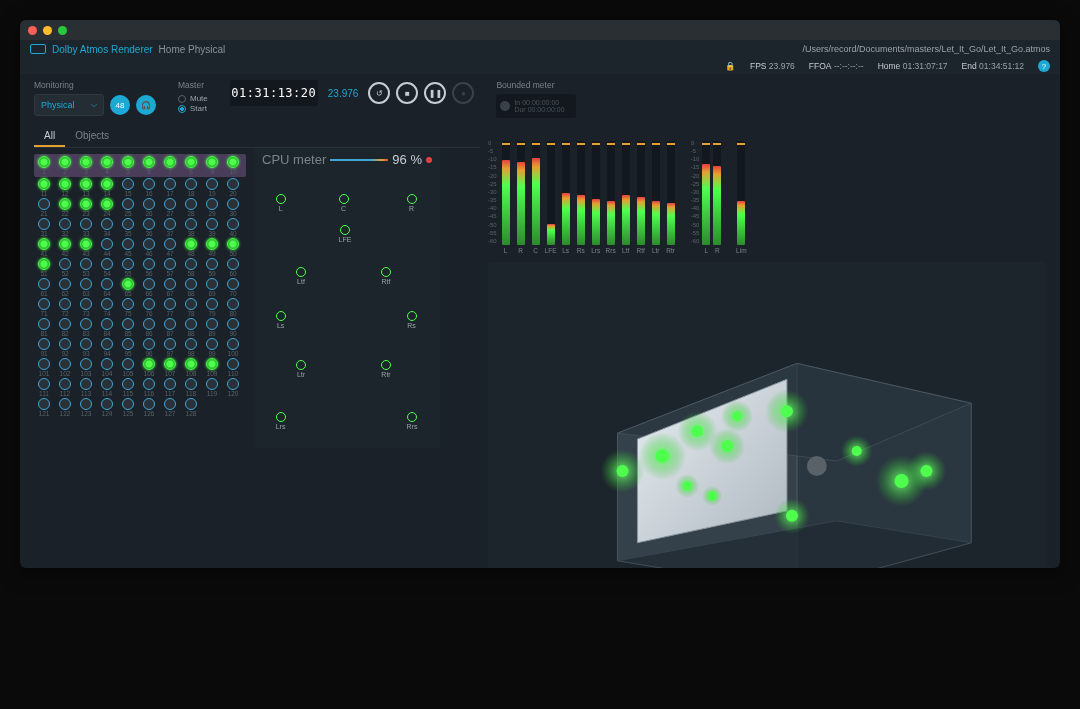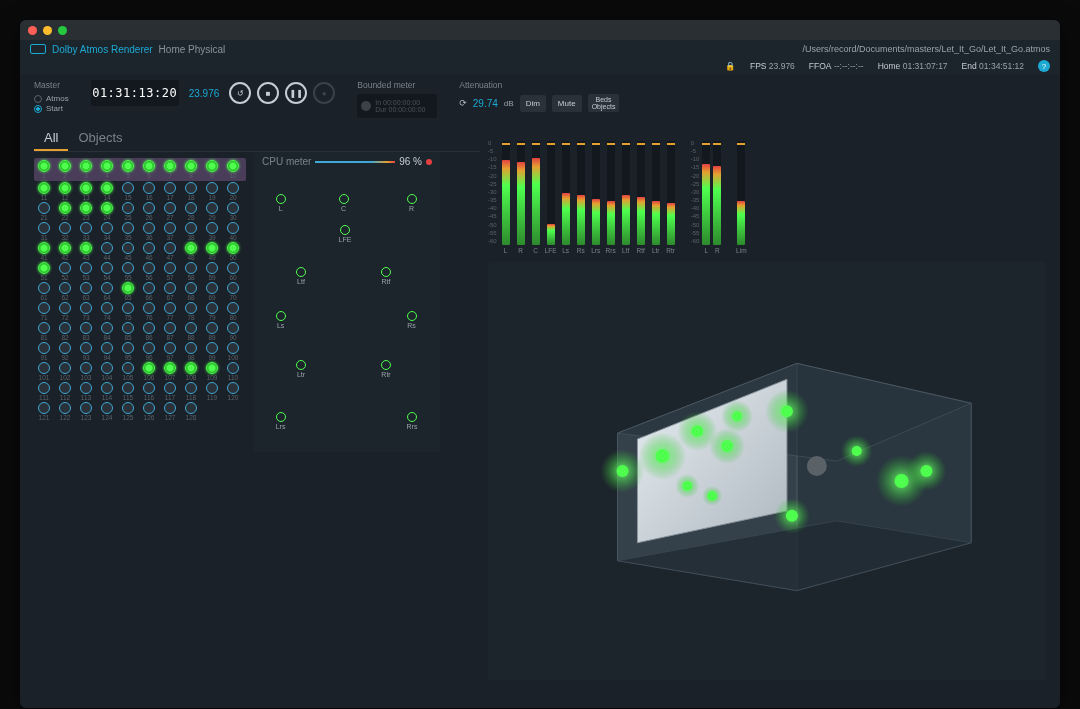--- a/index.html
+++ b/index.html
@@ -1,17 +1,17 @@
 <!DOCTYPE html>
 <html><head>
 <meta charset="utf-8">
 <style>
 * { margin: 0; padding: 0; box-sizing: border-box; }
 body { font-family: -apple-system, "Helvetica Neue", Arial, sans-serif; background: #0a0a0a; width: 1080px; height: 709px; overflow: hidden; font-size: 9px; color: #b0b8c0; }
-.window { width: 1040px; height: 688px; margin: 20px; background: #1a2128; border-radius: 6px; overflow: hidden; position: relative; box-shadow: 0 4px 20px rgba(0,0,0,0.5); }
+.window { width: 1040px; height: 548px; margin: 20px; background: #1a2128; border-radius: 6px; overflow: hidden; position: relative; box-shadow: 0 4px 20px rgba(0,0,0,0.5); }
 .titlebar { height: 20px; background: #2a2f34; display: flex; align-items: center; padding: 0 8px; }
 .traffic { display: flex; gap: 6px; }
 .traffic span { width: 9px; height: 9px; border-radius: 50%; display: block; }
 .tl-close { background: #ff5f56; } .tl-min { background: #ffbd2e; } .tl-max { background: #27c93f; }
 
 .appbar { height: 18px; background: #1d252c; display: flex; align-items: center; padding: 0 10px; justify-content: space-between; }
 .appbar-left { display: flex; align-items: center; gap: 6px; }
 .logo { width: 16px; height: 10px; border: 1.5px solid #1ca9d4; border-radius: 2px; }
 .appname { color: #1ca9d4; font-size: 10px; font-weight: 500; }
 .appsub { color: #8a929a; font-size: 10px; }
@@ -41,36 +41,36 @@
 .rec-dot { width: 10px; height: 10px; background: #3a4148; border-radius: 50%; }
 .rec-text { display: flex; flex-direction: column; line-height: 1; }
 .att-val { color: #1ca9d4; font-size: 10px; }
 .att-unit { color: #9aa2aa; font-size: 8px; }
 .sq-btn { padding: 4px 6px; background: #2a3138; border-radius: 2px; font-size: 8px; color: #c5ccd3; min-width: 26px; text-align: center; }
 .sq-btn.tall { line-height: 1; padding: 2px 4px; font-size: 7px; }
 
 .main { display: flex; height: 554px; }
 .left { width: 460px; padding: 0 0 0 14px; }
 .tabs { display: flex; border-bottom: 1px solid #2a3138; }
-.tab { padding: 4px 10px; font-size: 13px; color: #7a828a; }
+.tab { padding: 4px 10px; font-size: 10px; color: #7a828a; }
 .tab.active { color: #c5ccd3; border-bottom: 2px solid #e5a030; }
 
 .left-cols { display: flex; gap: 8px; }
 .obj-panel { width: 212px; padding-top: 6px; }
 .obj-grid { display: flex; flex-direction: column; gap: 1px; }
 .obj-row { display: flex; gap: 1px; }
 .obj-row.hdr { background: #4a3d5a; padding: 2px 0; border-radius: 2px; }
 .obj-cell { width: 20px; display: flex; flex-direction: column; align-items: center; gap: 0; }
 .obj-dot { width: 12px; height: 12px; border-radius: 50%; border: 1.5px solid #3f4a55; }
 .obj-dot.g { background: radial-gradient(circle, #4eff4e 40%, #2dbb2d 60%); border-color: #4eff4e; box-shadow: 0 0 3px #4eff4e; }
 .obj-dot.b { background: #2a3138; border: 1.5px solid #3fa8d4; }
 .obj-num { font-size: 6.5px; color: #5a6268; }
 
 .spk-panel { width: 186px; background: #1d252c; border-radius: 2px; padding: 4px 8px; margin-top: 0; position: relative; height: 300px; }
-.cpu-row { display: flex; align-items: center; gap: 4px; font-size: 10px; color: #7a828a; }
+.cpu-row { display: flex; align-items: center; gap: 4px; font-size: 13px; color: #7a828a; }
 .cpu-bar { flex: 1; height: 2px; background: linear-gradient(to right, #3fa8d4 70%, #e5a030 90%, #e54040 100%); }
 .cpu-pct { color: #c5ccd3; }
 .spk-grid { position: relative; height: 260px; margin-top: 6px; }
 .spk { position: absolute; display: flex; flex-direction: column; align-items: center; gap: 1px; }
 .spk-ring { width: 10px; height: 10px; border: 1.5px solid #4eff4e; border-radius: 50%; }
 .spk-lbl { font-size: 7px; color: #9aa2aa; }
 
 .right { flex: 1; padding: 6px 14px 0 8px; display: flex; flex-direction: column; gap: 4px; }
 .meters { height: 126px; display: flex; align-items: flex-end; gap: 3px; padding: 4px 0; }
 .meter-col { display: flex; flex-direction: column; align-items: center; gap: 2px; width: 12px; }
@@ -108,27 +108,38 @@
   <div class="infobar">
     <span class="lockico">🔒</span>
     <span><b>FPS</b> <span>23.976</span></span>
     <span><b>FFOA</b> <span>--:--:--:--</span></span>
     <span><b>Home</b> <span>01:31:07:17</span></span>
     <span><b>End</b> <span>01:34:51:12</span></span>
     <div class="qmark">?</div>
   </div>
 
   <div class="toolbar">
+    <div class="tb-section">
+      <div class="tb-label">Monitoring</div>
+      <div class="tb-row">
+        <div class="dropdown">
+          <span>Physical</span>
+            <span class="chev">⌵</span>
+        </div>
+        <div class="pill-btn">48</div>
+        <div class="pill-btn">🎧</div>
+      </div>
+    </div>
 
     <div class="tb-section">
       <div class="tb-label">Master</div>
       <div class="radio-row">
         <div>
             <span class="radio"></span>
-            <span>Atmos</span>
+            <span>Mute</span>
           </div>
         <div>
             <span class="radio on"></span>
             <span>Start</span>
           </div>
       </div>
     </div>
 
     <div class="tb-section" style="justify-content:flex-end">
       <div class="tb-row">
@@ -147,34 +158,20 @@
         <div class="rec-box">
           <div class="rec-dot"></div>
           <div class="rec-text">
             <span><span>In</span> <span>00:00:00:00</span></span>
             <span><span>Dur</span> <span>00:00:00:00</span></span>
           </div>
         </div>
       </div>
     </div>
 
-    <div class="tb-section">
-      <div class="tb-label">Attenuation</div>
-      <div class="tb-row">
-        <span>⟳</span>
-        <span class="att-val">29.74</span>
-        <span class="att-unit">dB</span>
-        <div class="sq-btn">Dim</div>
-        <div class="sq-btn">Mute</div>
-        <div class="sq-btn tall">
-          <div>Beds</div>
-            <div>Objects</div>
-        </div>
-      </div>
-    </div>
   </div>
 
   <div class="main">
     <div class="left">
       <div class="tabs">
         <div class="tab active">All</div>
         <div class="tab">Objects</div>
       </div>
       <div class="left-cols">
         <div class="obj-panel">

